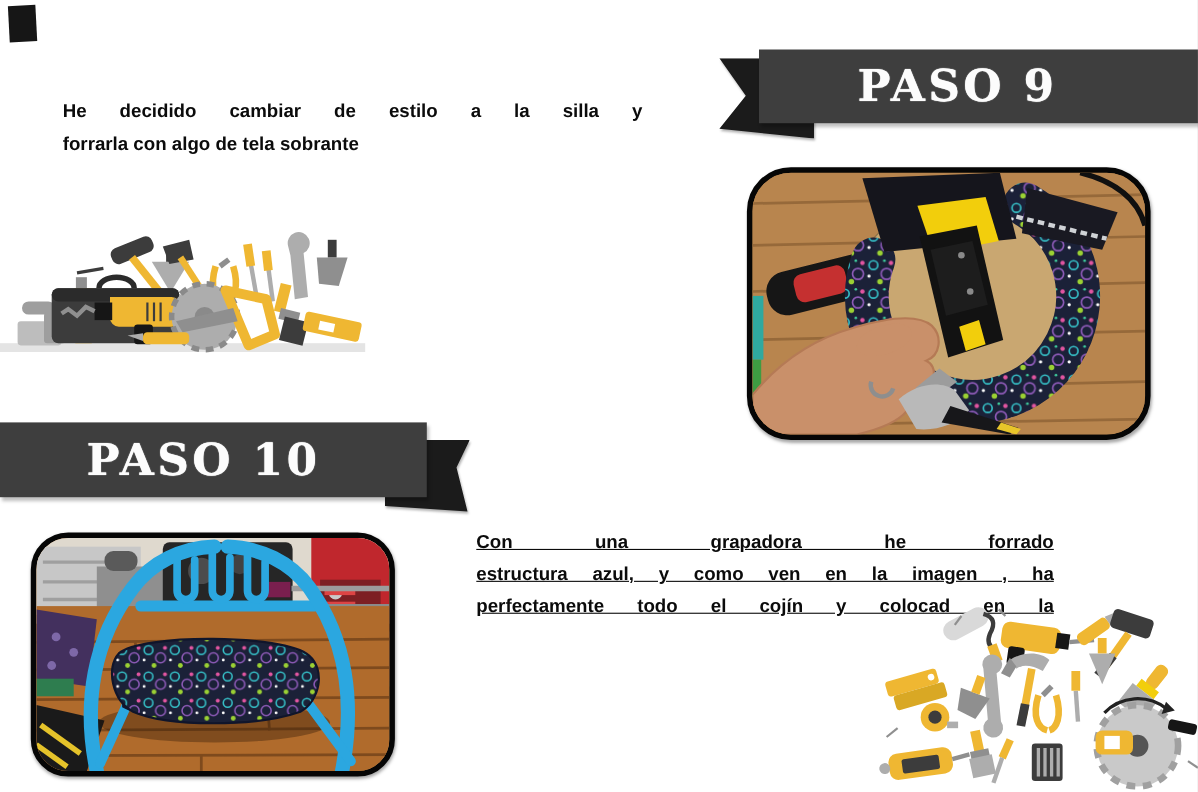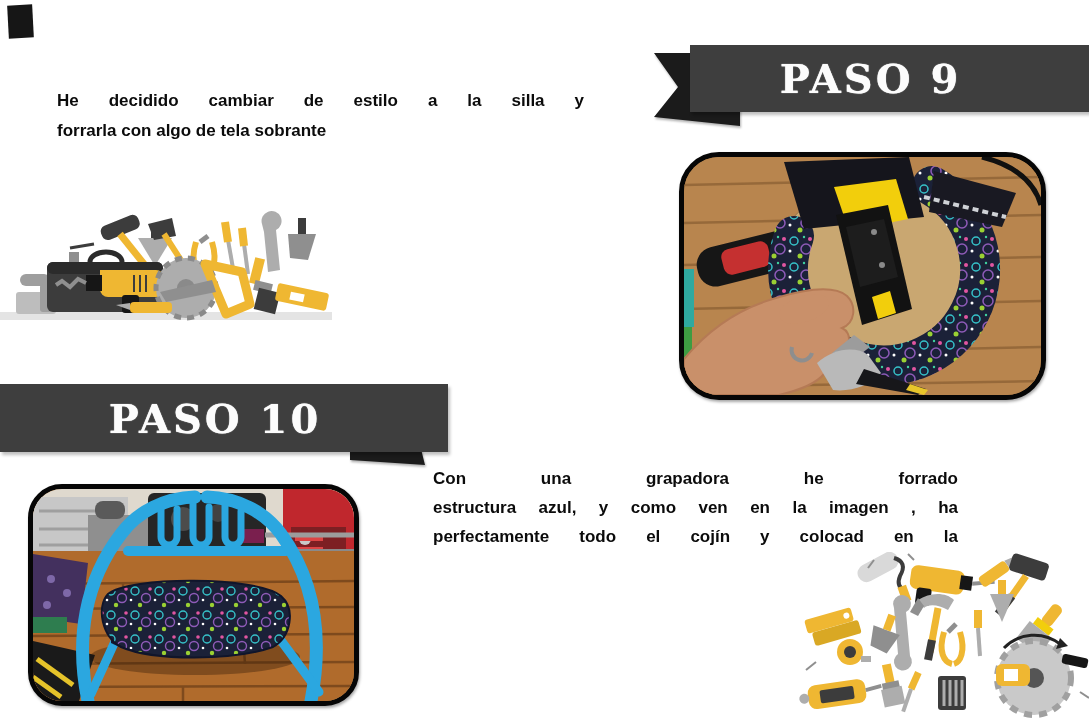--- a/index.html
+++ b/index.html
@@ -7,31 +7,31 @@
          font-family:"Liberation Sans", sans-serif;}
   .abs{position:absolute;}
   
   #corner-mark{left:8px;top:5px;width:25px;height:33px;background:#161616;transform:rotate(-3deg);}
   
   .para{color:#0b0b0b;font-weight:bold;font-size:17px;}
   .para .ln{text-align:justify;}
   .para .ln.just{text-align-last:justify;}
   .para .ln.last{text-align:right;text-align-last:left;}
   #para-step9{left:57px;top:86px;width:527px;line-height:30px;}
-  #para-step10{left:433px;top:464px;width:525px;line-height:29px;}
+  #para-step10{left:433px;top:478px;width:525px;line-height:29px;text-decoration:underline;}
   
   .band{background:var(--ribbon_band,#3E3E3E);height:67px;z-index:2;
         display:flex;align-items:center;justify-content:center;
         box-shadow:2px 3px 3px rgba(0,0,0,0.25);}
   .band .lbl{color:#fcfcfc;font-family:"DejaVu Serif", serif;font-weight:bold;
              font-size:40px;letter-spacing:3px;white-space:nowrap;
              text-shadow:0 0 1px #ffffff;}
   #band-step9{left:690px;top:45px;width:399px;padding-right:0;}
   #band-step9 .lbl{margin-right:38px;}
-  #band-step10{left:0;top:384px;width:448px;height:68px;}
+  #band-step10{left:0;top:384px;width:388px;height:68px;}
   #band-step10 .lbl{margin-right:18px;}
   .tail{z-index:1;filter:drop-shadow(1px 2px 1px rgba(0,0,0,0.3));}
   #tail-step9{left:653px;top:53px;}
   #tail-step10{left:350px;top:400px;}
   
   .photo{border:5px solid var(--photo_border,#060606);overflow:hidden;background:#b8854e;
          box-shadow:1px 2px 3px rgba(0,0,0,0.35);}
   #photo-step9{left:679px;top:152px;width:357px;height:238px;border-radius:40px;}
   #photo-step10{left:28px;top:484px;width:321px;height:212px;border-radius:34px;}
   .photo svg{display:block;}

